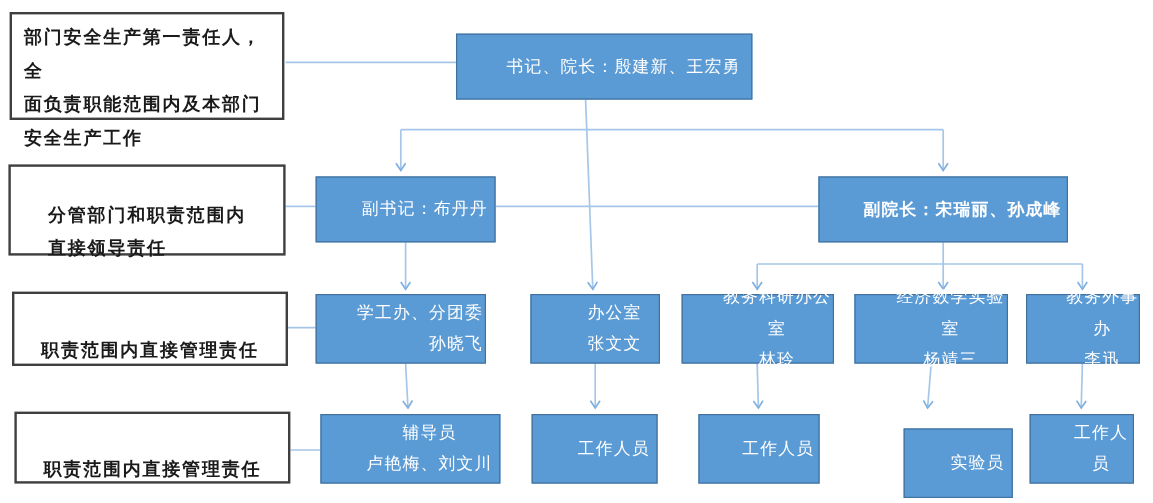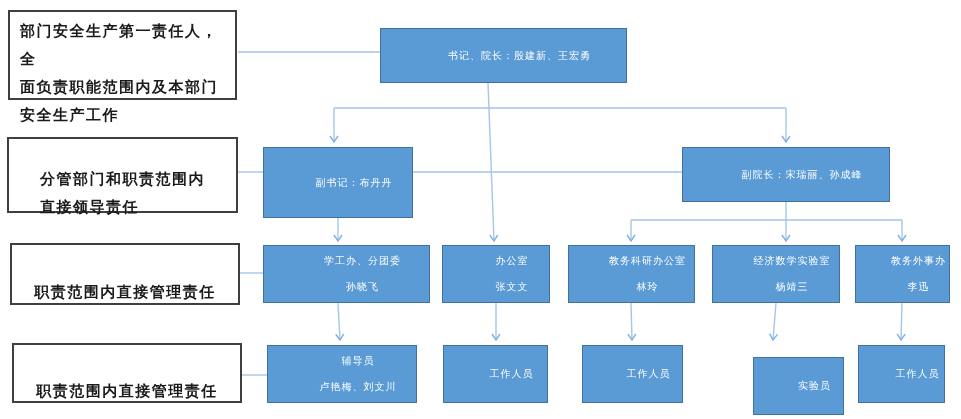--- a/index.html
+++ b/index.html
@@ -39,21 +39,21 @@
   }
   .box {
     position: absolute;
     background: var(--box-fill);
     border: 1.5px solid var(--box-border);
     color: var(--box-text);
     display: flex;
     align-items: center;
     justify-content: center;
     text-align: center;
-    font-size: 10px;
+    font-size: 14px;
     letter-spacing: 1px;
     line-height: 26px;
     padding-left: 32px;
   }
   .box span { white-space: pre-line; }
   .note {
     position: absolute;
     background: #ffffff;
     border: 2px solid var(--note-border);
     color: var(--note-text);
@@ -67,23 +67,23 @@
   .note span { white-space: pre-line; margin-top: 36px; }
   .note.left-align { justify-content: flex-start; padding-left: 10px; padding-right: 4px; text-align: left; }
   .note.center-align { justify-content: center; text-align: left; }
   
   #note-1 { left: 8px;  top: 10px;  width: 229px; height: 90px; }
   #note-2 { left: 7px;  top: 137px; width: 231px; height: 76px; }
   #note-3 { left: 10px; top: 243px; width: 230px; height: 62px; }
   #note-4 { left: 12px; top: 343px; width: 230px; height: 60px; }
   
   #box-root { left: 380px; top: 28px;  width: 247px; height: 55px; }
-  #box-l2-1 { left: 263px; top: 147px; width: 150px; height: 71px; }
-  #box-l2-2 { left: 682px; top: 147px; width: 208px; height: 55px; }
-  #box-l3-1 { left: 263px; top: 245px; width: 167px; height: 58px; }
+  #box-l2-1 { left: 263px; top: 147px; width: 150px; height: 55px; font-family: Liberation Serif, serif; }
+  #box-l2-2 { left: 682px; top: 147px; width: 208px; height: 55px; font-weight: bold; }
+  #box-l3-1 { left: 263px; top: 245px; width: 142px; height: 58px; text-align: right; }
   #box-l3-2 { left: 442px; top: 245px; width: 108px; height: 58px; }
   #box-l3-3 { left: 568px; top: 245px; width: 127px; height: 58px; }
   #box-l3-4 { left: 712px; top: 245px; width: 128px; height: 58px; }
   #box-l3-5 { left: 855px; top: 245px; width: 95px;  height: 58px; }
   #box-l4-1 { left: 267px; top: 345px; width: 150px; height: 58px; }
   #box-l4-2 { left: 443px; top: 345px; width: 105px; height: 58px; }
   #box-l4-3 { left: 582px; top: 345px; width: 101px; height: 58px; }
   #box-l4-4 { left: 727px; top: 357px; width: 91px;  height: 58px; margin-left: 26px; }
   #box-l4-5 { left: 858px; top: 345px; width: 87px;  height: 58px; }
 </style>

